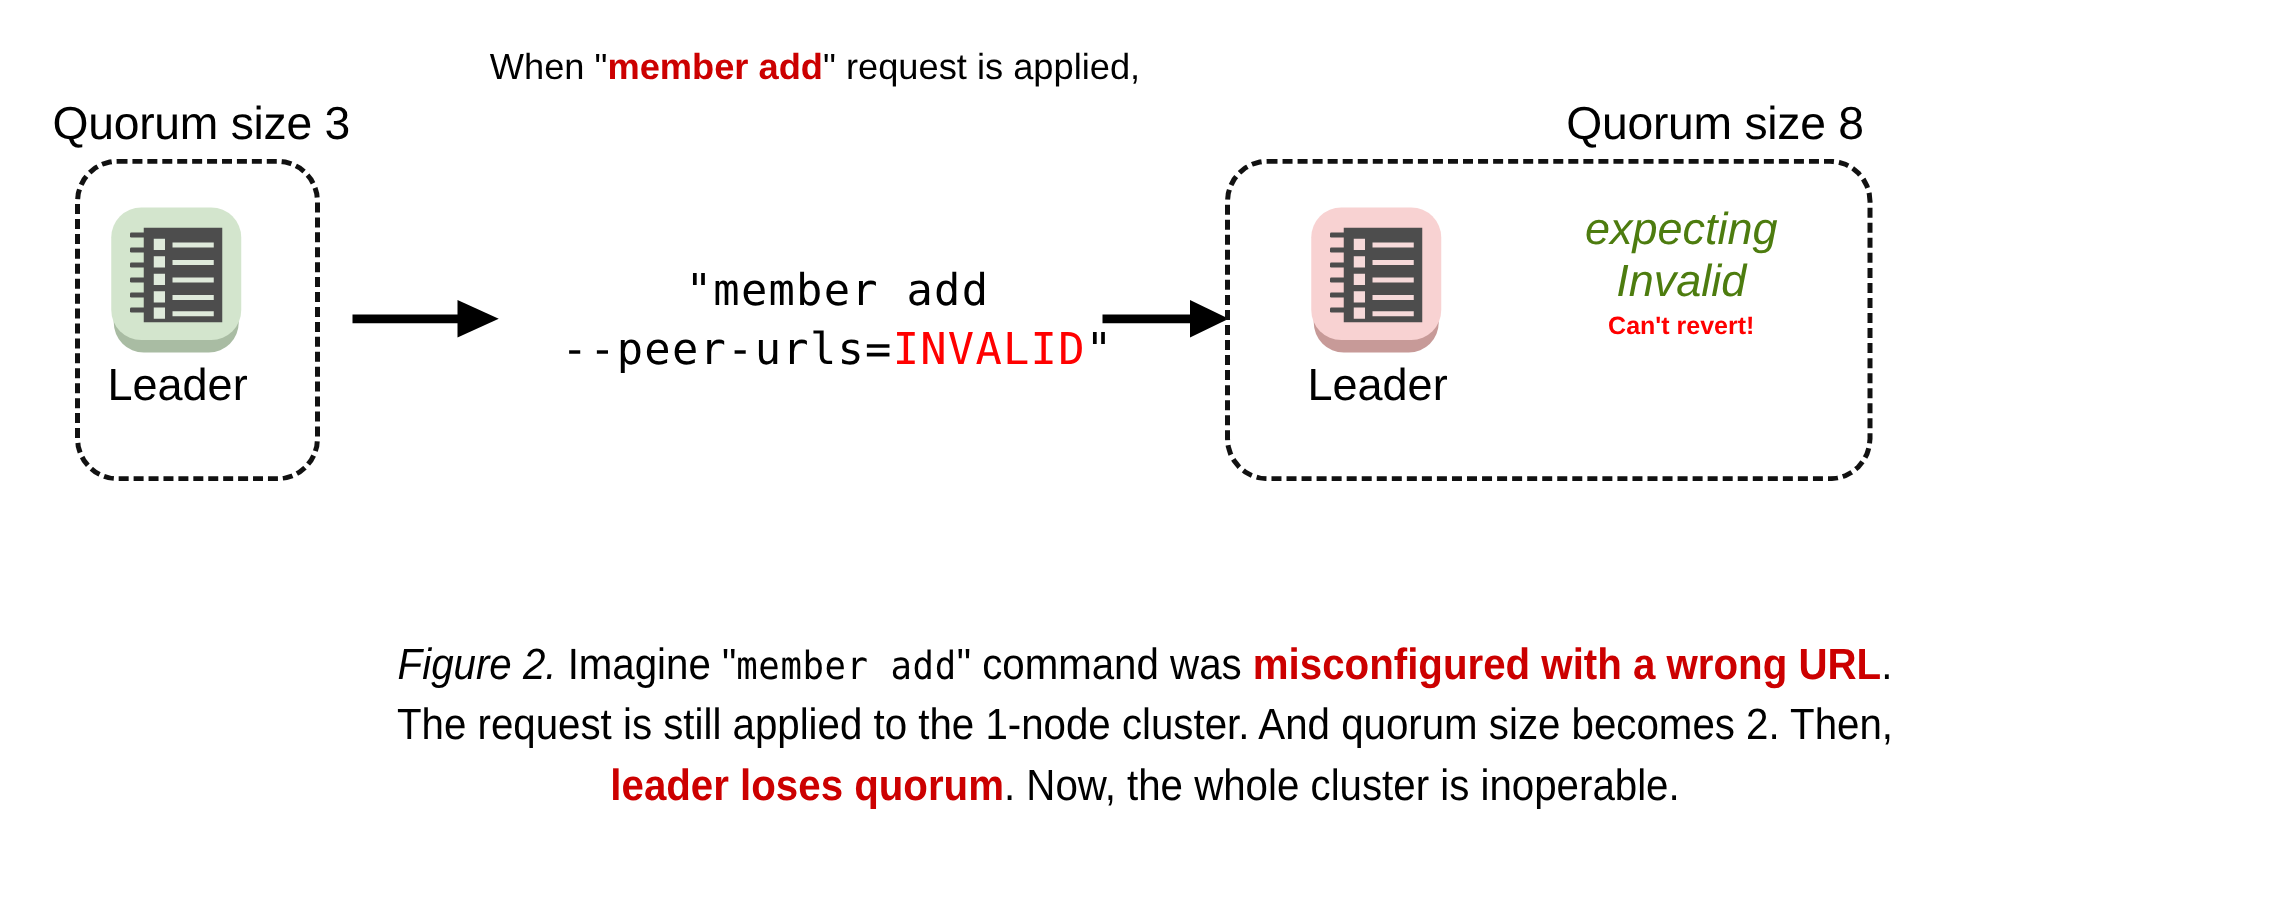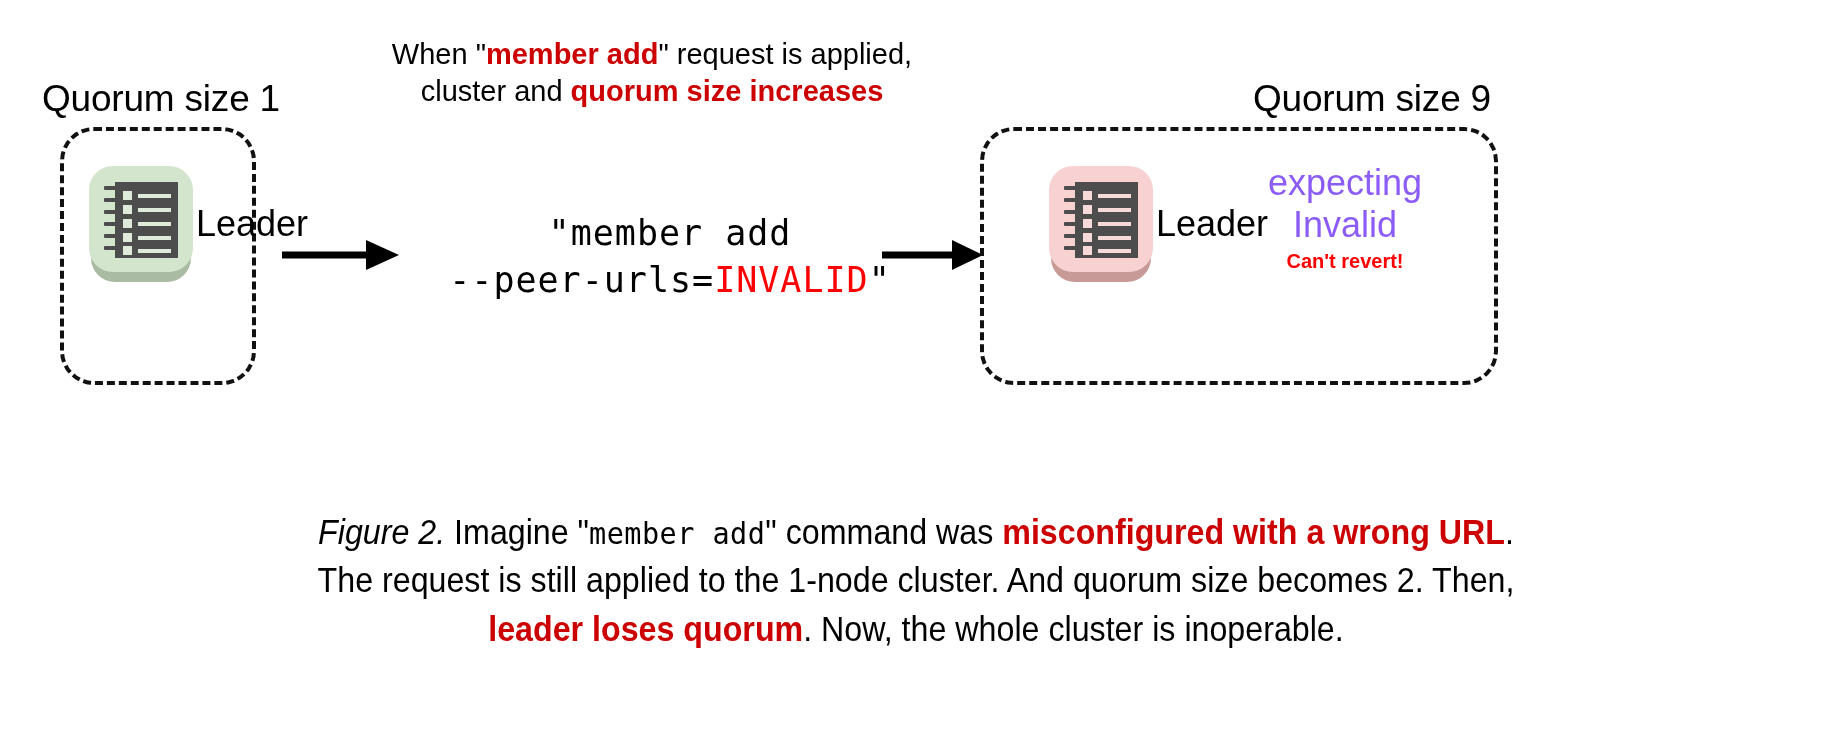--- a/index.html
+++ b/index.html
@@ -43,22 +43,22 @@
     box-sizing: border-box;
     background: transparent;
   }
   #cluster-left  { left: 60px;  top: 127px; width: 196px; height: 258px; }
   #cluster-right { left: 980px; top: 127px; width: 518px; height: 258px; }
 
   
   .node {
     position: absolute;
     display: flex;
-    flex-direction: row;
-    align-items: center;
+    flex-direction: column;
+    align-items: flex-start;
   }
   #node-left  { left: 86px;  top: 158px; }
   #node-right { left: 1046px; top: 158px; }
 
   .node-tile {
     position: relative;
     width: 110px;
     height: 126px;
   }
   
@@ -104,23 +104,24 @@
 
   
   #follower-status {
     position: absolute;
     left: 1220px;
     top: 162px;
     width: 250px;
     text-align: center;
   }
   #follower-status .line {
+    font-style: italic;
     font-size: 36px;
     line-height: 1.17;
-    color: #8b5cf6;
+    color: #4d7c0f;
     white-space: nowrap;
   }
   #follower-status .warn {
     margin-top: 4px;
     font-size: 20px;
     font-weight: bold;
     color: #FF0000;
     white-space: nowrap;
   }
 
@@ -181,26 +182,23 @@
 </style>
 </head>
 <body>
 
 <div class="stage">
 
   <div id="top-note">
     <div>
       <span>When "</span><span class="red-b">member add</span><span>" request is applied,</span>
     </div>
-    <div>
-      <span>cluster and </span><span class="red-b">quorum size increases</span>
-    </div>
-  </div>
-
-  <div class="quorum-label" id="quorum-left">Quorum size 1</div>
+  </div>
+
+  <div class="quorum-label" id="quorum-left">Quorum size 3</div>
 
   <div class="cluster-box" id="cluster-left"></div>
 
   <div class="node" id="node-left">
     <div class="node-tile">
       <div class="shadow"></div>
       <div class="face"></div>
       <svg class="glyph" viewBox="0 0 74 76">
 
         <g fill="#4d4d4d">
@@ -241,21 +239,21 @@
     <div>
       <span>--peer-urls=</span><span class="bright-red">INVALID</span><span>"</span>
     </div>
   </div>
 
   <svg class="arrow" id="arrow-2" width="104" height="34" viewBox="0 0 104 34">
     <line x1="2" y1="17" x2="74" y2="17" stroke="#000" stroke-width="7"></line>
     <polygon points="72,2 103,17 72,32" fill="#000"></polygon>
   </svg>
 
-  <div class="quorum-label" id="quorum-right">Quorum size 9</div>
+  <div class="quorum-label" id="quorum-right">Quorum size 8</div>
 
   <div class="cluster-box" id="cluster-right"></div>
 
   <div class="node" id="node-right">
     <div class="node-tile">
       <div class="shadow"></div>
       <div class="face"></div>
       <svg class="glyph" viewBox="0 0 74 76">
         <g fill="#4d4d4d">
           <rect x="0" y="4" width="14" height="4" rx="1"></rect>

